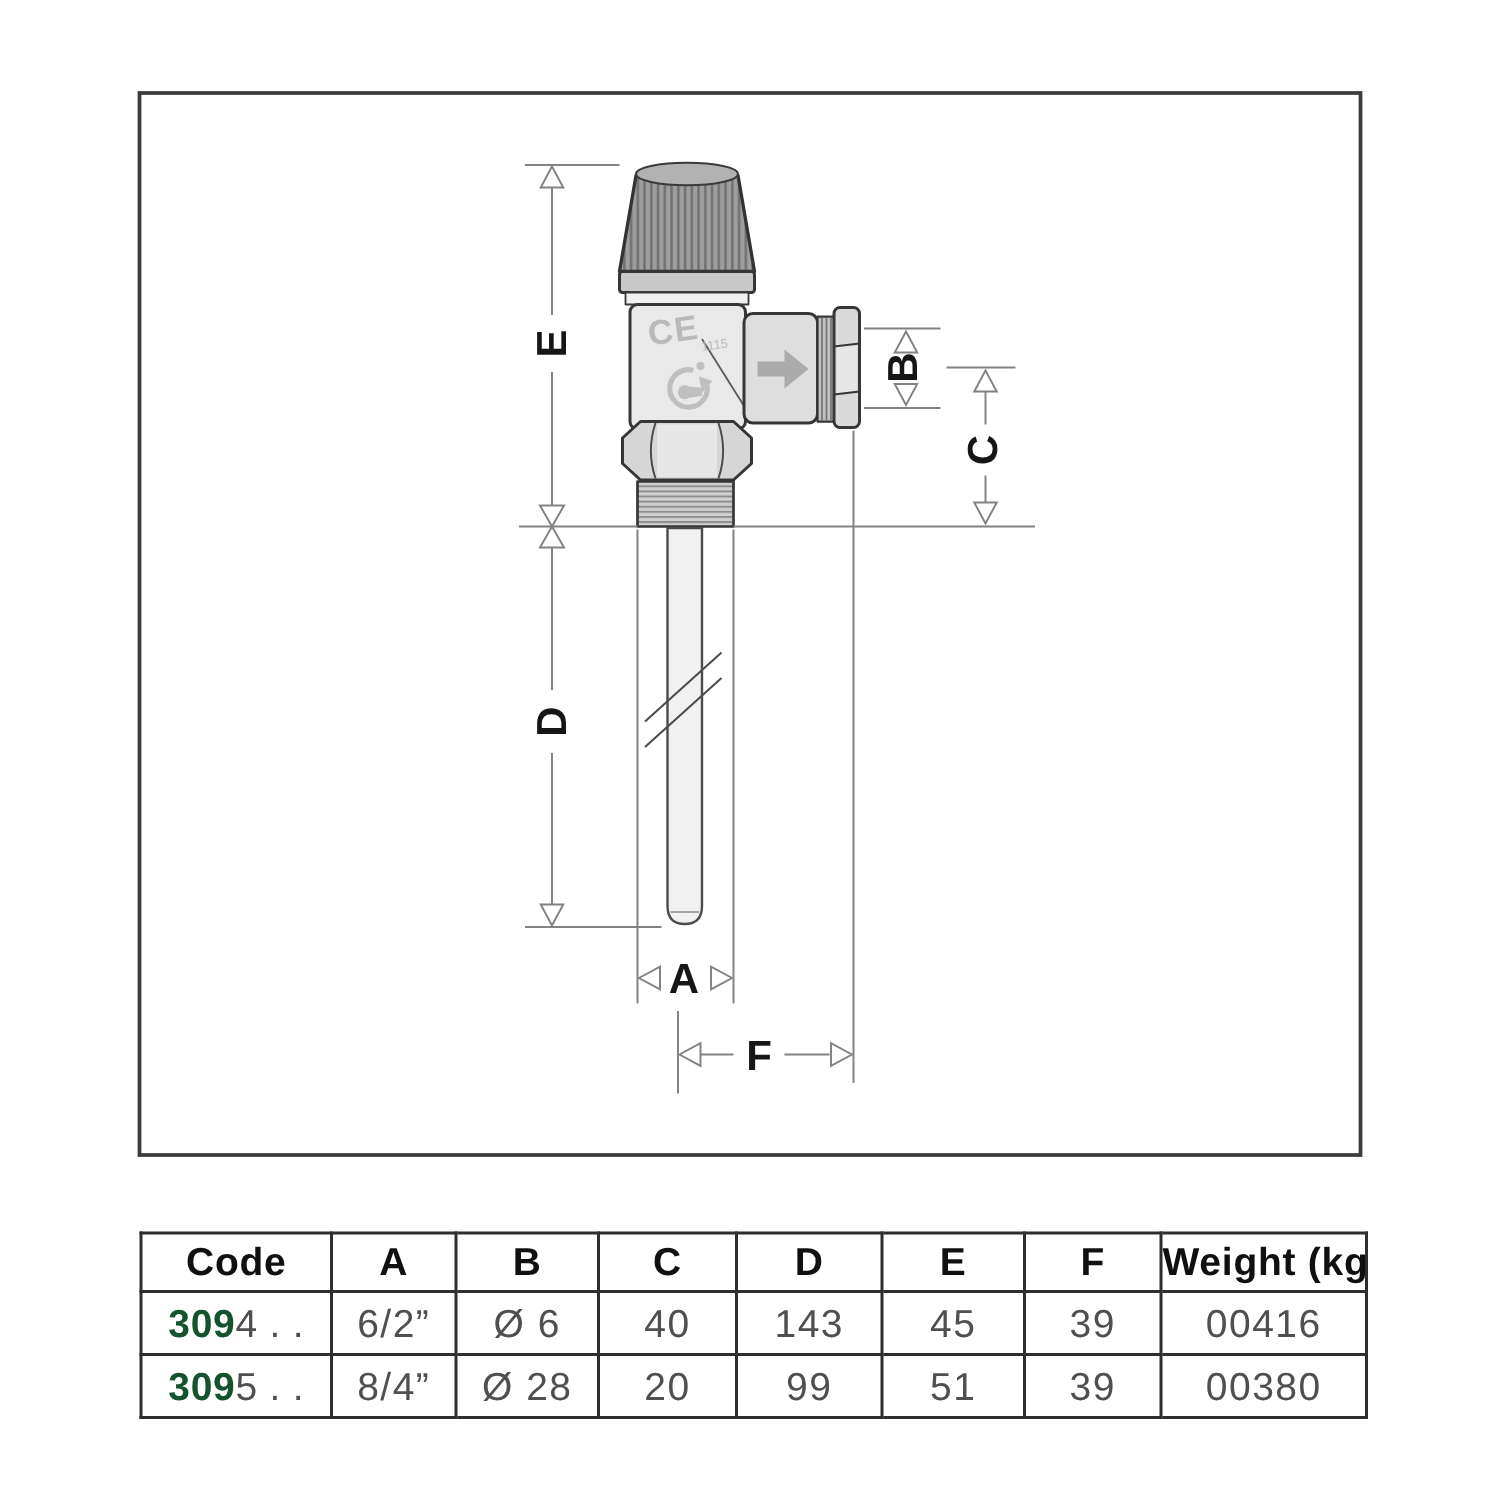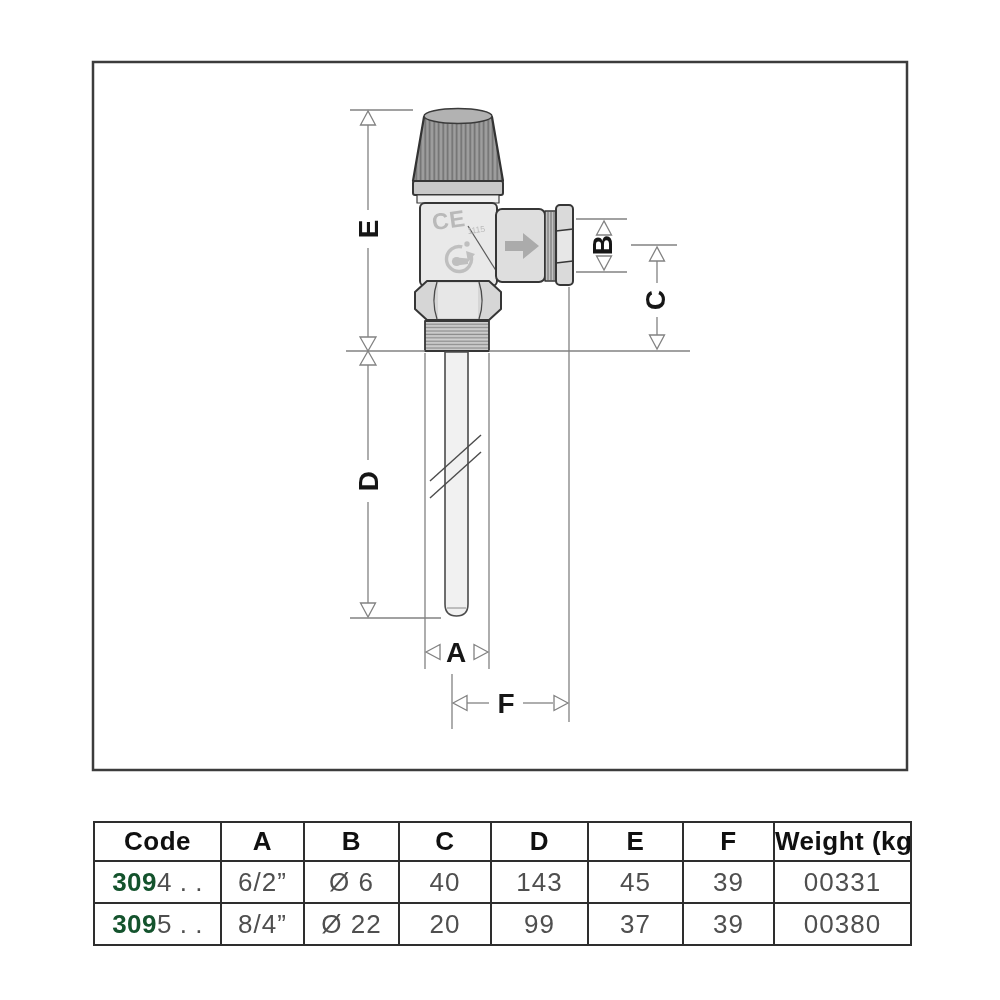--- a/index.html
+++ b/index.html
@@ -182,27 +182,27 @@
     </thead>
     <tbody>
       <tr>
         <td class="code-cell"><span class="code-prefix">309</span><span class="code-suffix">4 . .</span></td>
         <td>6/2”</td>
         <td>Ø 6</td>
         <td>40</td>
         <td>143</td>
         <td>45</td>
         <td>39</td>
-        <td>00331</td>
+        <td>00416</td>
       </tr>
       <tr>
         <td class="code-cell"><span class="code-prefix">309</span><span class="code-suffix">5 . .</span></td>
         <td>8/4”</td>
-        <td>Ø 22</td>
+        <td>Ø 28</td>
         <td>20</td>
         <td>99</td>
-        <td>37</td>
+        <td>51</td>
         <td>39</td>
         <td>00380</td>
       </tr>
     </tbody>
   </table>
 </div>
 
 </body></html>

